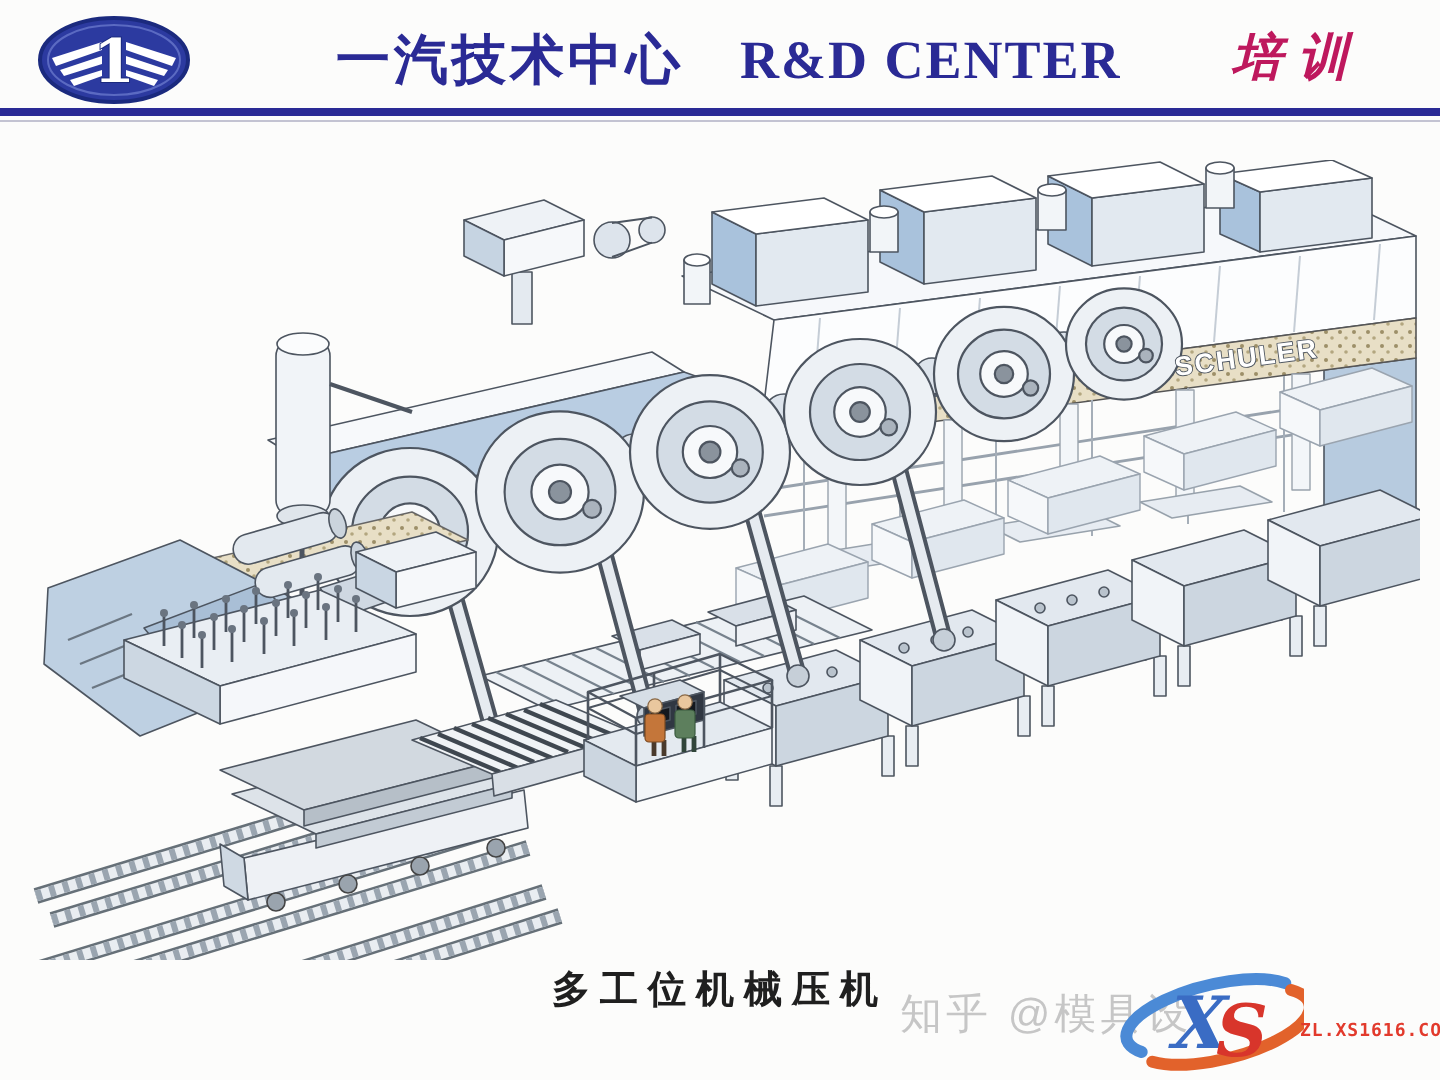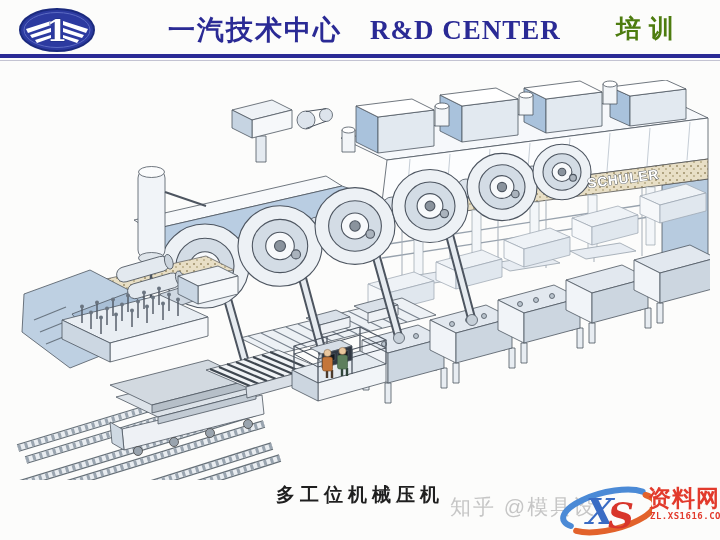--- a/index.html
+++ b/index.html
@@ -4,21 +4,21 @@
 <style>
   html,body{margin:0;padding:0;background:#888;}
   .slide{position:relative;width:720px;height:540px;background:#fcfcfb;overflow:hidden;
          font-family:"Liberation Sans",sans-serif;margin:0 auto;}
   
   .hdr{position:absolute;left:0;top:0;width:720px;height:56px;background:#fcfcfb;}
   .faw{position:absolute;left:18px;top:7px;}
   .title{position:absolute;left:168px;top:12px;white-space:nowrap;color:#2a2a95;font-weight:bold;}
   .title .cn{font-size:27px;letter-spacing:2px;margin-top:16px;}
   .title .en{font-size:27px;margin-left:28px;letter-spacing:1px;font-family:Liberation Serif, serif;}
-  .train{position:absolute;left:616px;top:12px;color:#4d7c0f;font-weight:bold;font-size:25px;letter-spacing:8px;white-space:nowrap;}
+  .train{position:absolute;left:616px;top:12px;color:#be185d;font-weight:bold;font-size:25px;letter-spacing:8px;white-space:nowrap;font-style:italic;}
   .rule{position:absolute;top:54px;left:0;right:0;height:4px;background:#2a2a95;}
   .rule2{position:absolute;top:60px;left:0;right:0;height:1px;background:#c3c3d2;}
   
   .art{position:absolute;left:10px;top:80px;}
   
   .caption{position:absolute;left:0;top:482px;width:720px;text-align:center;
            font-family:"DejaVu Serif",serif;font-weight:600;font-size:19px;
            letter-spacing:5px;color:#1f1f1f;}
   .zhihu{position:absolute;left:450px;top:493px;font-size:21px;letter-spacing:2px;color:#c6c6c6;white-space:nowrap;}
   .sitelogo{position:absolute;left:560px;top:483px;width:158px;height:54px;}
@@ -466,17 +466,16 @@
 
   <div class="sitelogo">
     <svg class="swoosh" width="92" height="52" viewBox="0 0 92 52">
       <g transform="rotate(-14 46 26)">
         <path d="M 8 33 A 41 15 0 0 1 86 17" fill="none" stroke="#4b8ad6" stroke-width="6" stroke-linecap="round"></path>
         <path d="M 88 21 A 41 15 0 0 1 12 39" fill="none" stroke="#e2622b" stroke-width="6" stroke-linecap="round"></path>
       </g>
       <text x="26" y="40" font-family="DejaVu Serif,serif" font-style="italic" font-weight="bold" font-size="36" fill="#3a6cc4">X</text>
       <text x="48" y="44" font-family="DejaVu Serif,serif" font-style="italic" font-weight="bold" font-size="36" fill="#d8352b">S</text>
     </svg>
-    <div class="sitename">资料网</div>
     <div class="siteurl">ZL.XS1616.COM</div>
   </div>
 
 </div>
 
 </body></html>

